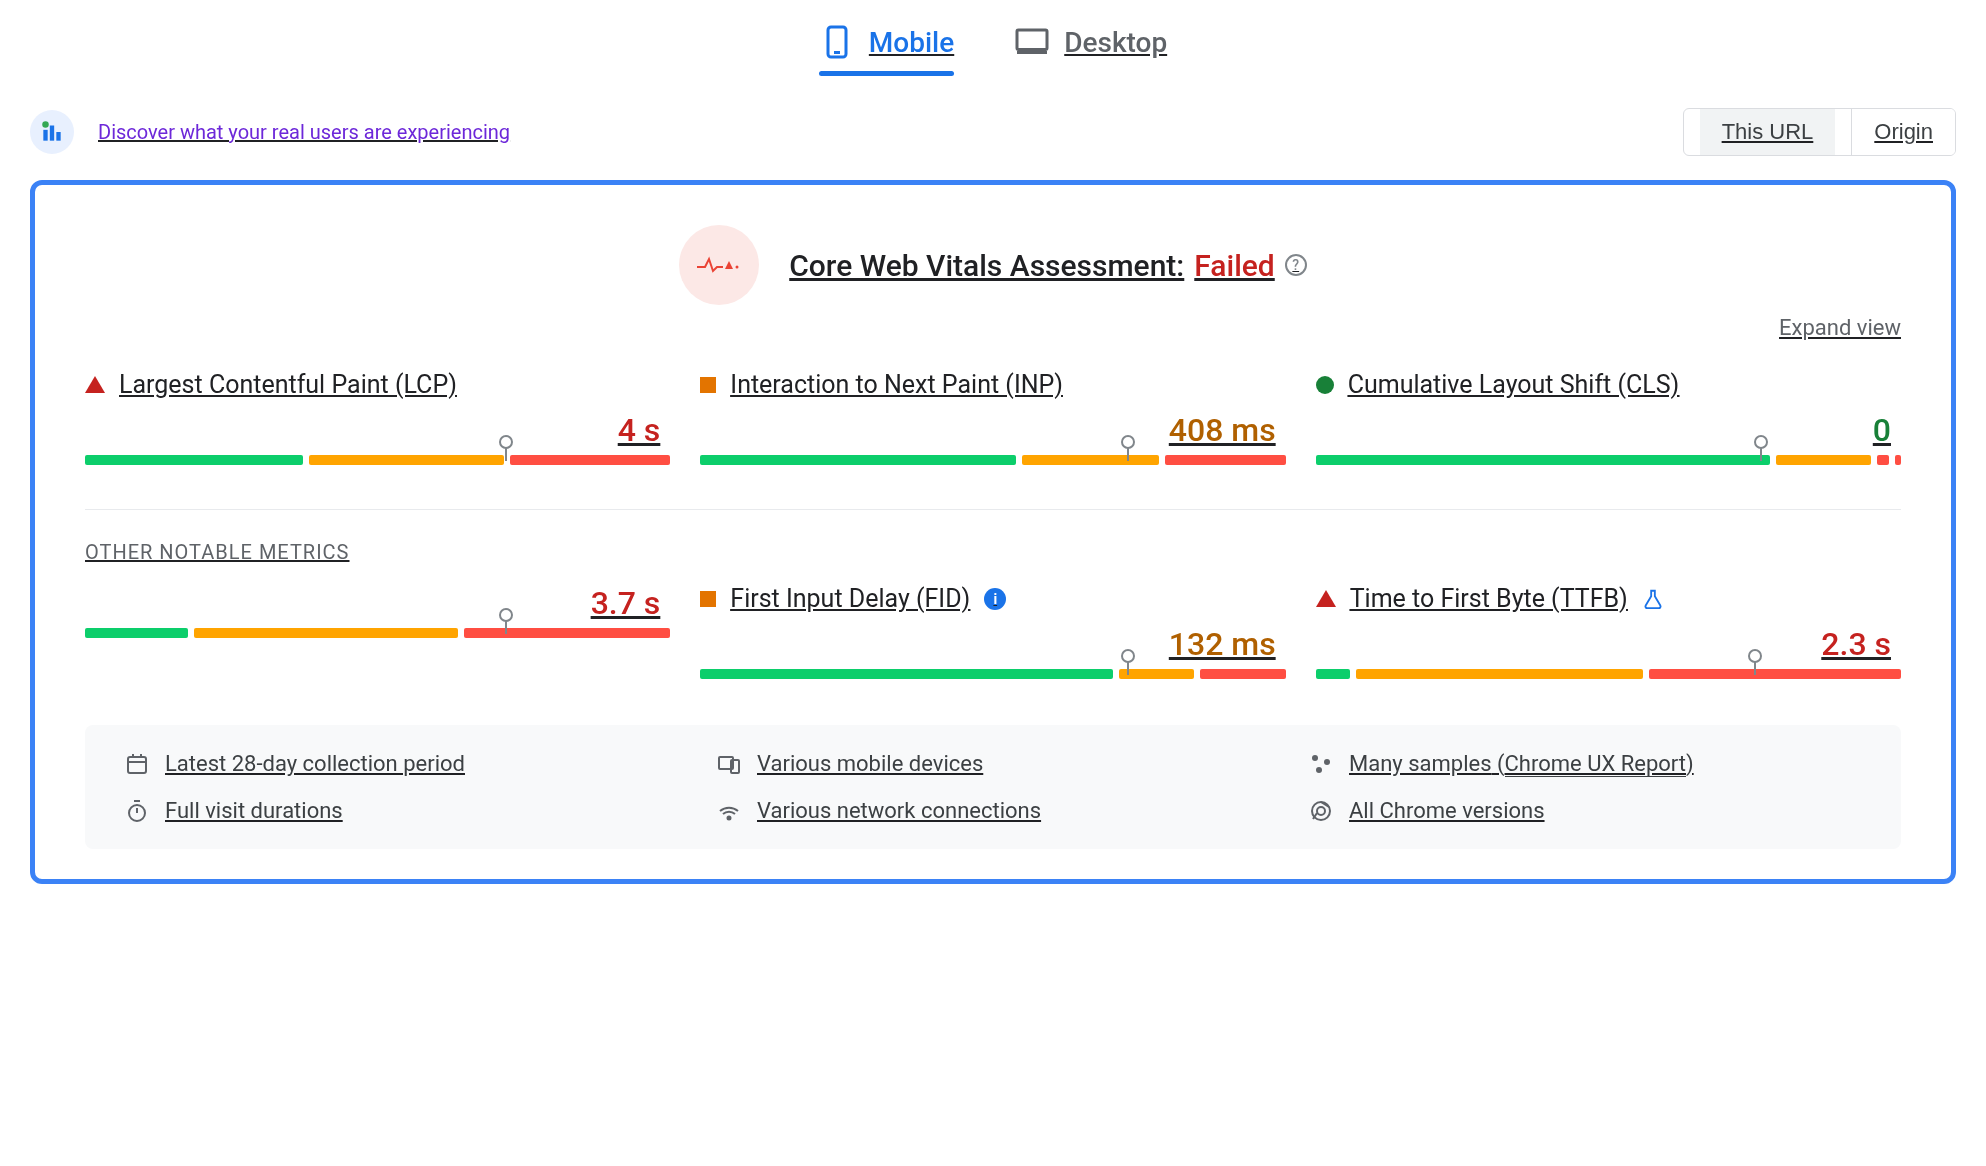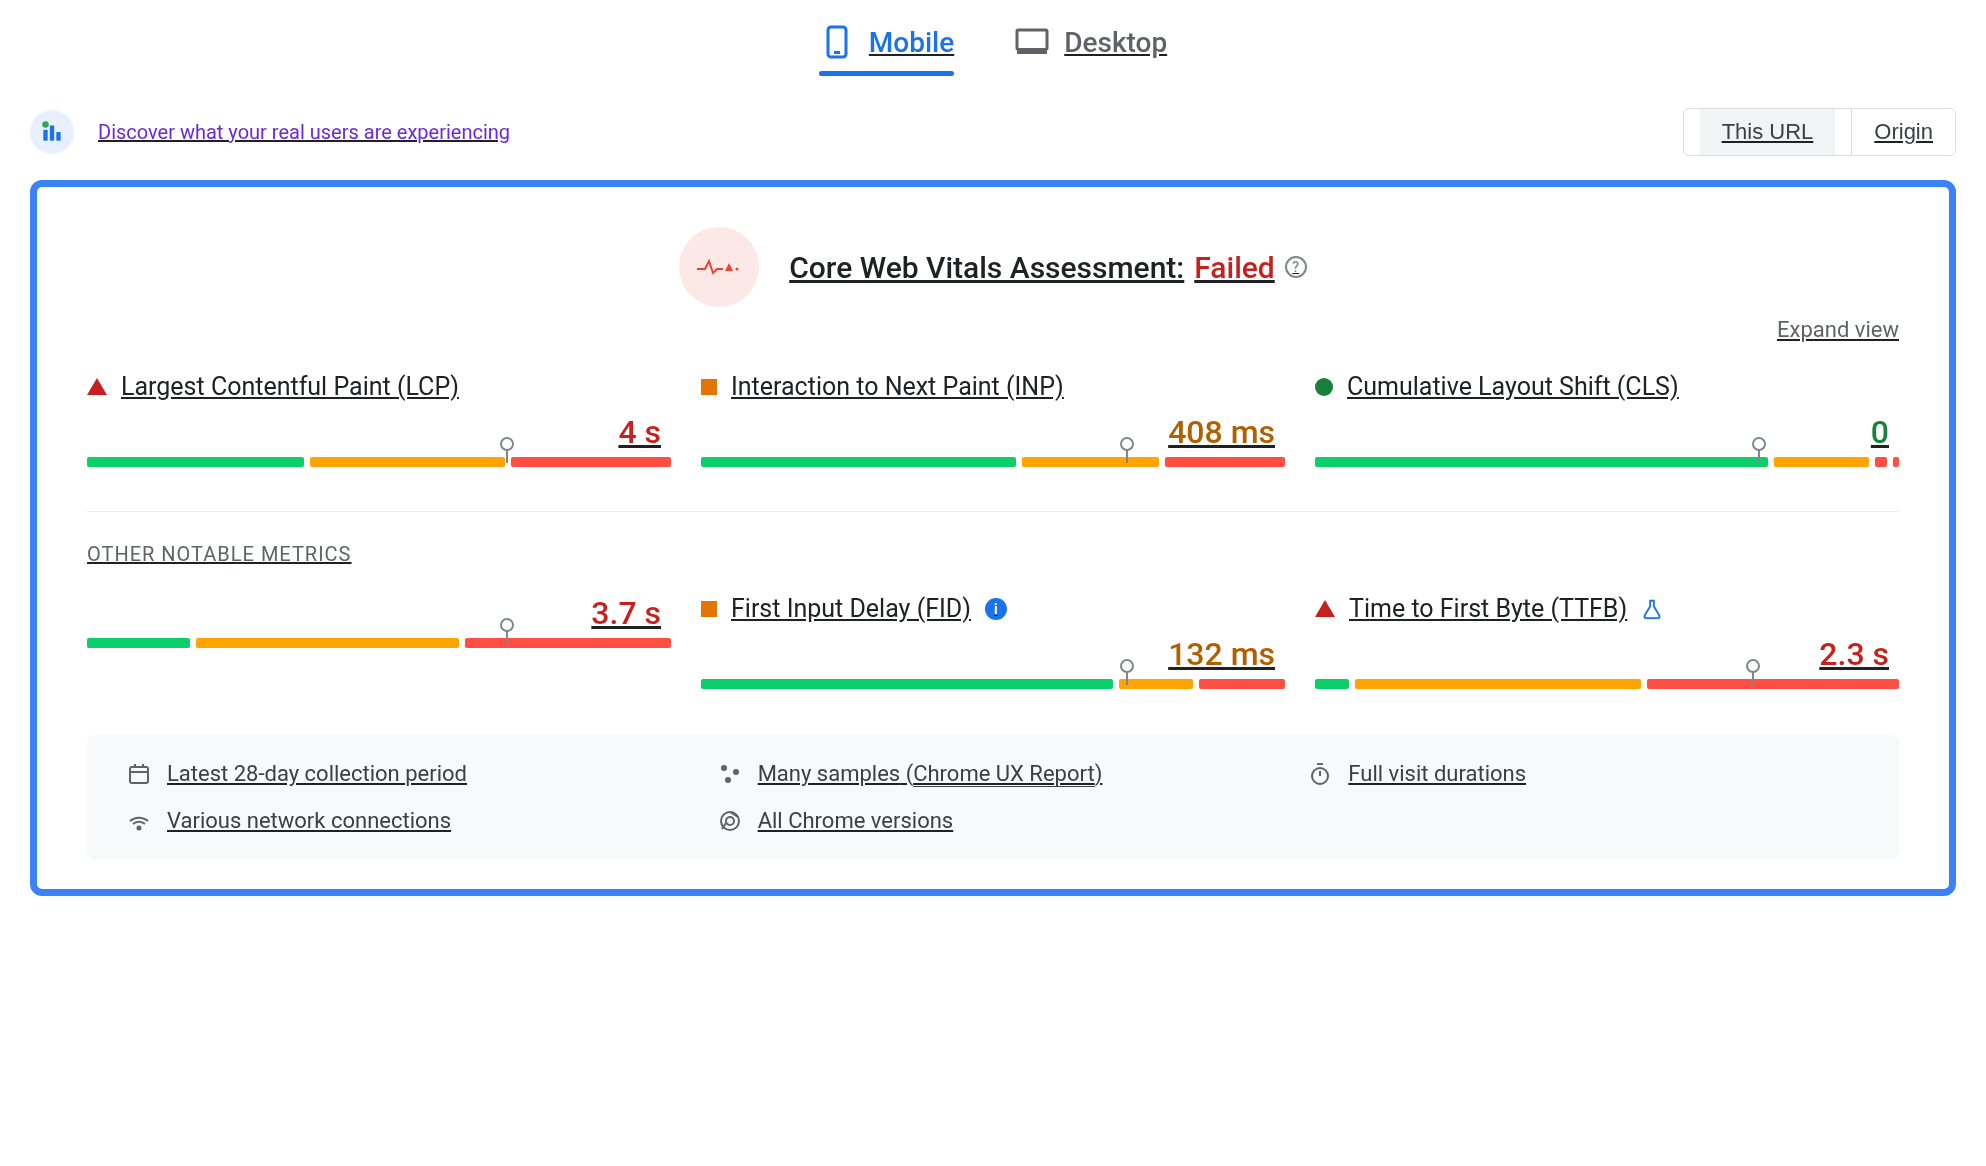--- a/index.html
+++ b/index.html
@@ -20,21 +20,21 @@
   .hdr { display:flex; align-items:center; justify-content:space-between; margin-bottom:24px; }
   .hdr-left { display:flex; align-items:center; gap:24px; }
   .hdr-icon { width:44px; height:44px; border-radius:50%; background:#e8f0fe; display:flex; align-items:center; justify-content:center; }
   .hdr-icon svg { width:26px; height:26px; }
   .hdr-title { font-size:20px; font-weight:400; color:#6d28d9; }
   .seg { display:flex; border:1px solid #dadce0; border-radius:6px; overflow:hidden; }
   .seg button { border:none; background:#fff; padding:10px 22px; font-size:22px; color:#3c4043; cursor:pointer;margin-left:16px; }
   .seg button.selected { background:#f1f3f4; }
   .seg button + button { border-left:1px solid #dadce0; }
   
-  .panel { border:7px solid #3b82f6; border-radius:12px; padding:40px 50px 30px; }
+  .panel { border:5px solid #3b82f6; border-radius:12px; padding:40px 50px 30px; }
   .assess { display:flex; align-items:center; justify-content:center; gap:30px; margin-bottom:10px; }
   .badge { width:80px; height:80px; border-radius:50%; background:#fce8e6; display:flex; align-items:center; justify-content:center; }
   .assess-text { font-size:30px; font-weight:500; color:#202124; display:flex; align-items:center; gap:10px; }
   .failed { color:#c5221f; }
   .help { width:22px; height:22px; border:2px solid #80868b; border-radius:50%; color:#80868b; font-size:14px; display:inline-flex; align-items:center; justify-content:center; cursor:pointer; }
   .expand { text-align:right; color:#5f6368; font-size:22px; cursor:pointer; margin-bottom:30px; }
   
   .grid { display:grid; grid-template-columns:repeat(3,1fr); gap:60px 30px; }
   .metric {}
   .m-title-row { display:flex; align-items:center; gap:14px; margin-bottom:12px; }
@@ -49,21 +49,21 @@
   .v-red { color:#c5221f; }
   .v-orange { color:#b06000; }
   .v-green { color:#188038; }
   .bar { position:relative; height:10px; display:flex; gap:6px; margin-top:6px; }
   .seg-g { background:#0cce6b; border-radius:2px; }
   .seg-o { background:#ffa400; border-radius:2px; }
   .seg-r { background:#ff4e42; border-radius:2px; }
   .pin { position:absolute; top:-20px; transform:translateX(-50%); }
   .pin svg { width:18px; height:26px; }
   hr.sep { border:none; border-top:1px solid #e8eaed; margin:44px 0 30px; }
-  .section-label { font-size:20px; letter-spacing:1px; color:#5f6368; margin-bottom:28px; }
+  .section-label { font-size:20px; letter-spacing:1px; color:#5f6368; margin-bottom:20px; }
   
   .foot { margin-top:46px; background:#f8f9fa; border-radius:8px; padding:26px 40px; display:grid; grid-template-columns:repeat(3,1fr); row-gap:22px; column-gap:40px; }
   .foot-item { display:flex; align-items:center; gap:16px; font-size:22px; color:#3c4043; }
   .foot-item .lnk { border-bottom:1px solid #3c4043; cursor:pointer; }
   .foot-item svg { width:24px; height:24px; flex-shrink:0; }
 </style>
 </head>
 <body>
 
 <div class="wrap">
@@ -235,20 +235,27 @@
       <div class="foot-item">
         <svg viewBox="0 0 24 24" fill="none" stroke="#5f6368" stroke-width="2">
             <rect x="3" y="5" width="18" height="16" rx="2"></rect>
             <line x1="3" y1="10" x2="21" y2="10"></line>
             <line x1="8" y1="2" x2="8" y2="6"></line>
             <line x1="16" y1="2" x2="16" y2="6"></line>
           </svg>
         <span>Latest 28-day collection period</span>
       </div>
       <div class="foot-item">
+        <svg viewBox="0 0 24 24" fill="none" stroke="#5f6368" stroke-width="2">
+            <rect x="2" y="5" width="14" height="12" rx="1"></rect>
+            <rect x="14" y="8" width="8" height="13" rx="1"></rect>
+          </svg>
+        <span>Various mobile devices</span>
+      </div>
+      <div class="foot-item">
         <svg viewBox="0 0 24 24" fill="#5f6368">
             <circle cx="6" cy="6" r="3"></circle>
             <circle cx="18" cy="10" r="3"></circle>
             <circle cx="10" cy="18" r="3"></circle>
           </svg>
         <span><span>Many samples</span> (<span class="lnk">Chrome UX Report</span>)</span>
       </div>
       <div class="foot-item">
         <svg viewBox="0 0 24 24" fill="none" stroke="#5f6368" stroke-width="2">
             <circle cx="12" cy="14" r="8"></circle>

